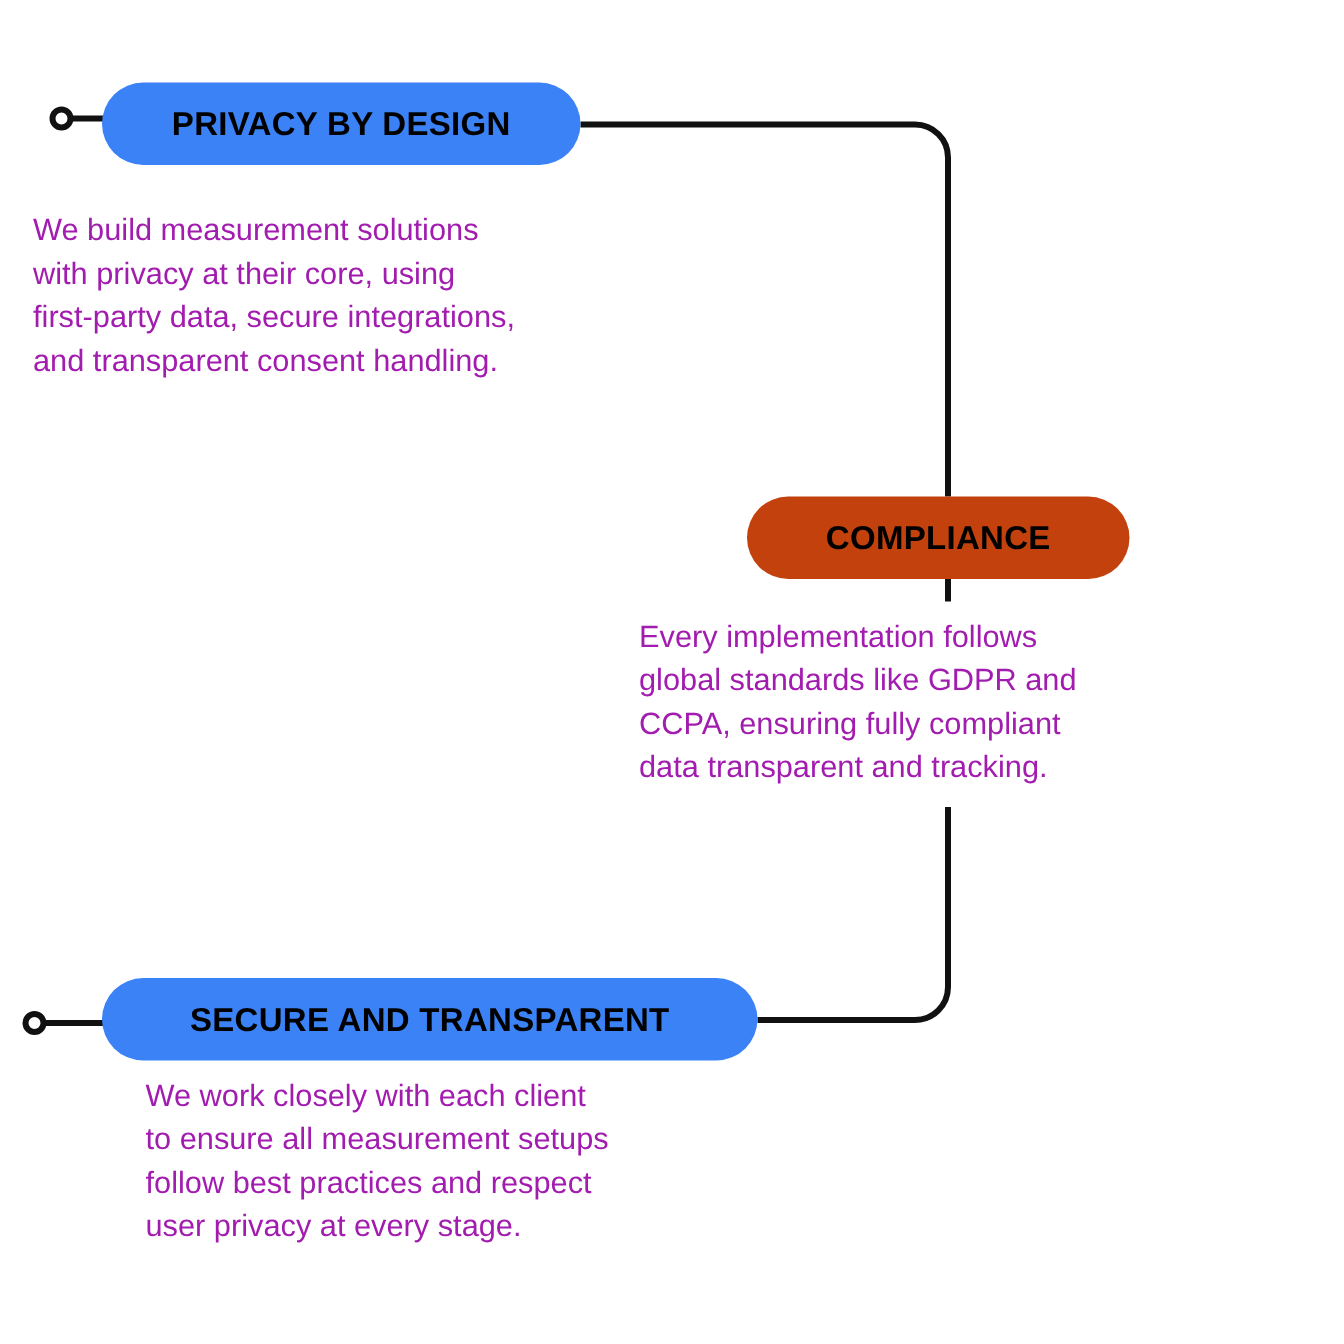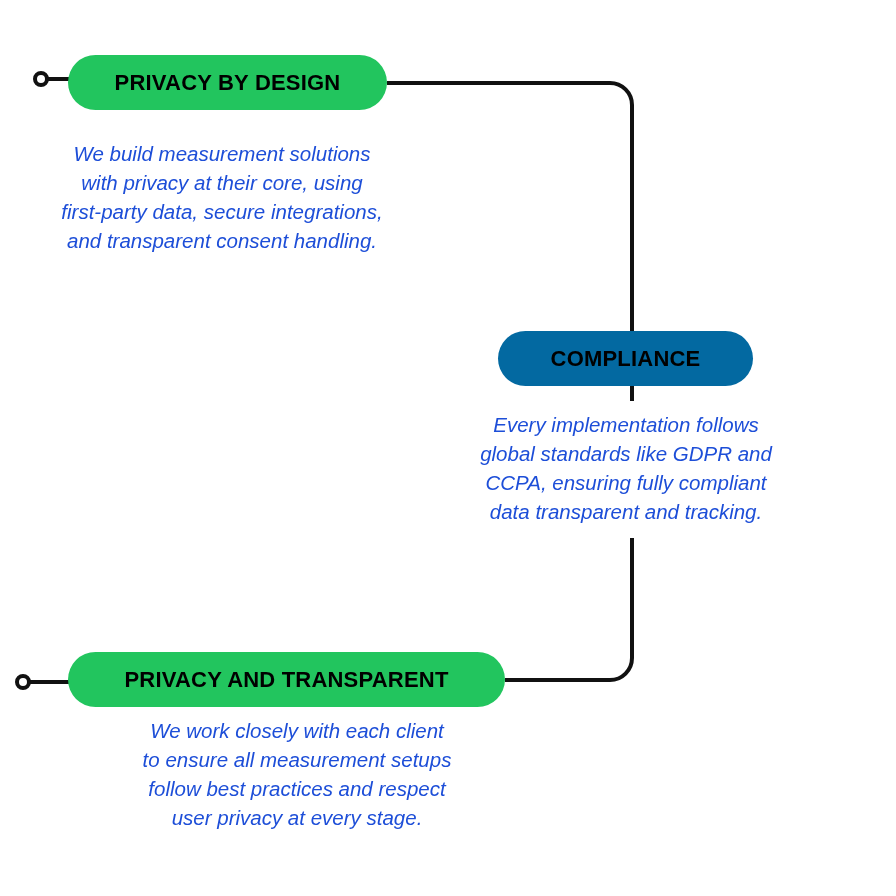--- a/index.html
+++ b/index.html
@@ -53,32 +53,30 @@
 
   .pill-label {
     font-size: 22px;
     font-weight: bold;
     letter-spacing: 0.2px;
     color: #000000;
     white-space: nowrap;
     line-height: 1;
   }
 
-  .pill-accent { background: #22c55e; justify-content: center; }
-  .pill-muted  { background: #0369a1; }
+  .pill-accent { background: #3b82f6; justify-content: center; }
+  .pill-muted  { background: #c2410c; }
 
   .desc {
     position: absolute;
     z-index: 3;
     font-size: 20.5px;
     line-height: 29px;
-    color: #1d4ed8;
-    text-align: center;
+    color: #a21caf;
     white-space: pre-line;
-    font-style: italic;
   }
 
   
   #node-privacy .pill { left: 68px; top: 55px; width: 319px; }
   #node-privacy .desc { left: 22px; top: 139px; width: 400px; }
 
   
   #node-compliance .pill { left: 498px; top: 331px; width: 255px; }
   #node-compliance .desc { left: 426px; top: 410px; width: 400px; }
 
@@ -121,21 +119,21 @@
       <span class="pill-label">COMPLIANCE</span>
     </div>
     <div class="desc">Every implementation follows
 global standards like GDPR and
 CCPA, ensuring fully compliant
 data transparent and tracking.</div>
   </div>
 
   <div class="node" id="node-secure">
     <div class="pill pill-accent">
-      <span class="pill-label">PRIVACY AND TRANSPARENT</span>
+      <span class="pill-label">SECURE AND TRANSPARENT</span>
     </div>
     <div class="desc">We work closely with each client
 to ensure all measurement setups
 follow best practices and respect
 user privacy at every stage.</div>
   </div>
 
 </div>
 
 </body></html>

